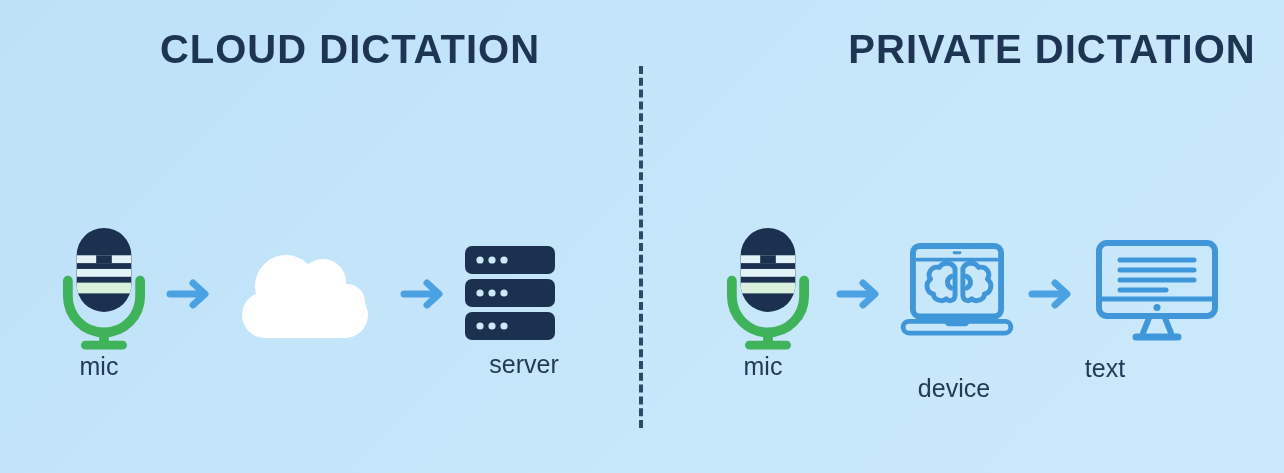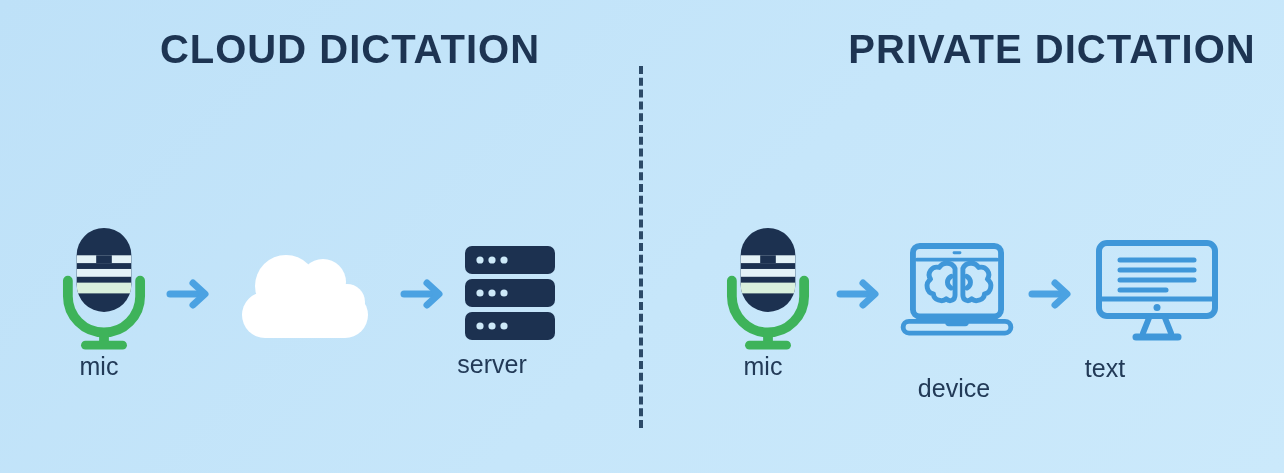--- a/index.html
+++ b/index.html
@@ -20,21 +20,21 @@
     padding-left:40px;
   }
   #title-left{left:0;top:80;width:620px;}
   #title-right{left:702px;top:80;width:620px;}
   .icon-label{
     font-size:25px;
     color:#223a57;
     text-align:center;
   }
   #label-mic-left{left:39px;top:352px;width:120px;}
-  #label-server{left:432px;top:350px;width:120px;}
+  #label-server{left:464px;top:350px;width:120px;}
   #label-mic-right{left:703px;top:352px;width:120px;}
   #label-device{left:893px;top:352px;width:122px;margin-top:22px;}
   #label-text{left:1044px;top:354px;width:122px;}
 
   #mic-left{left:60px;top:226px;width:88px;height:125px;}
   #cloud{left:234px;top:242px;width:142px;height:98px;}
   #server{left:465px;top:246px;width:90px;height:95px;}
   #mic-right{left:724px;top:226px;width:88px;height:125px;}
   #laptop{left:900px;top:243px;width:114px;height:94px;}
   #monitor{left:1096px;top:240px;width:122px;height:104px;}

